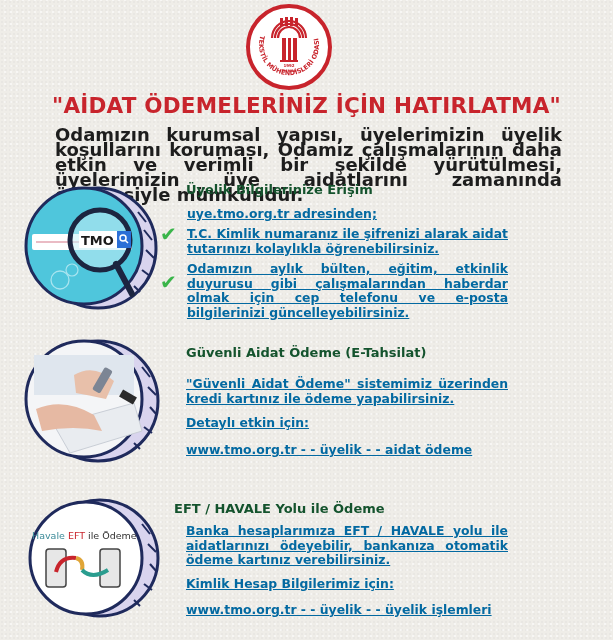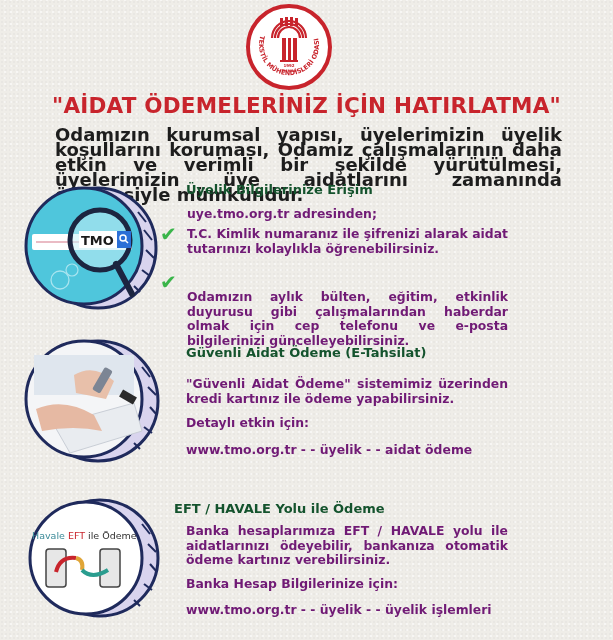--- a/index.html
+++ b/index.html
@@ -18,21 +18,21 @@
     
     .logo { left: 246px; top: 4px; width: 86px; height: 86px; border-radius: 50%;
       background: #fff; border: 4px solid #c8242c; box-sizing: border-box; }
     .logo svg { position: absolute; left: 0; top: 0; }
     
     .title { left: 0; width: 613px; top: 93px; text-align: center;
       color: #c8242c; font-weight: bold; font-size: 21.5px; letter-spacing: 0.2px; }
     .intro { left: 55px; top: 127px; width: 507px; font-size: 18px; font-weight: bold;
       line-height: 15px; text-align: justify; text-align-last: left; color: #1d1d1d; }
     .sec-title { color: #14532d; font-size: 13px; font-weight: bold; }
-    .txt { font-size: 12.4px; font-weight: bold; line-height: 14.6px; color: #701a75; text-align: justify; }
+    .txt { font-size: 12.4px; font-weight: bold; line-height: 14.6px; color: #0369a1; text-align: justify; text-decoration: underline; }
     .check { color: #3ab54a; font-size: 20px; font-weight: bold; }
     
     .coin { position: absolute; }
   </style>
 </head>
 <body>
 
 <div class="abs logo">
   <svg width="78" height="78" viewBox="0 0 78 78">
 
@@ -91,21 +91,21 @@
   </svg>
 </div>
 
 <div class="abs sec-title" style="left:186px; top:182px;">Üyelik Bilgilerinize Erişim</div>
 <div class="abs txt" style="left:187px; top:207px; width:320px;">uye.tmo.org.tr adresinden;</div>
 
 <div class="abs check" style="left:160px; top:222px;">✔</div>
 <div class="abs txt" style="left:187px; top:227px; width:321px;">T.C. Kimlik numaranız ile şifrenizi alarak aidat tutarınızı kolaylıkla öğrenebilirsiniz.</div>
 
 <div class="abs check" style="left:160px; top:270px;">✔</div>
-<div class="abs txt" style="left:187px; top:262px; width:321px;margin-top:28px;">Odamızın aylık bülten, eğitim, etkinlik duyurusu gibi çalışmalarından haberdar olmak için cep telefonu ve e-posta bilgilerinizi güncelleyebilirsiniz.</div>
+<div class="abs txt" style="left:187px; top:262px; width:321px;">Odamızın aylık bülten, eğitim, etkinlik duyurusu gibi çalışmalarından haberdar olmak için cep telefonu ve e-posta bilgilerinizi güncelleyebilirsiniz.</div>
 
 <div class="coin" style="left:14px; top:335px; width:148px; height:130px;">
   <svg width="148" height="130" viewBox="0 0 148 130">
     <ellipse cx="84" cy="66" rx="60" ry="60" fill="#d9d4ee" stroke="#1f2a5c" stroke-width="3"></ellipse>
     <g stroke="#1f2a5c" stroke-width="2">
       <line x1="128" y1="32" x2="136" y2="42"></line>
       <line x1="134" y1="52" x2="142" y2="60"></line>
       <line x1="136" y1="72" x2="143" y2="80"></line>
       <line x1="130" y1="92" x2="138" y2="98"></line>
       <line x1="120" y1="108" x2="126" y2="114"></line>
@@ -144,14 +144,14 @@
     <rect x="26" y="55" width="20" height="38" rx="3" fill="#e7e7e7" stroke="#444" stroke-width="1.5"></rect>
     <rect x="80" y="55" width="20" height="38" rx="3" fill="#e7e7e7" stroke="#444" stroke-width="1.5"></rect>
     <path d="M36 78 Q40 62 56 64" fill="none" stroke="#c8242c" stroke-width="4"></path>
     <path d="M56 64 Q64 66 62 76" fill="none" stroke="#e0a537" stroke-width="4"></path>
     <path d="M62 76 Q72 86 88 76" fill="none" stroke="#2a9d8f" stroke-width="4"></path>
   </svg>
 </div>
 
 <div class="abs sec-title" style="left:174px; top:501px;">EFT / HAVALE Yolu ile Ödeme</div>
 <div class="abs txt" style="left:186px; top:524px; width:322px;">Banka hesaplarımıza EFT / HAVALE yolu ile aidatlarınızı ödeyebilir, bankanıza otomatik ödeme kartınız verebilirsiniz.</div>
-<div class="abs txt" style="left:186px; top:577px;">Banka Hesap Bilgilerinize için:</div>
+<div class="abs txt" style="left:186px; top:577px;">Kimlik Hesap Bilgilerimiz için:</div>
 <div class="abs txt" style="left:186px; top:603px;">www.tmo.org.tr - - üyelik - - üyelik işlemleri</div>
 
 </body></html>

